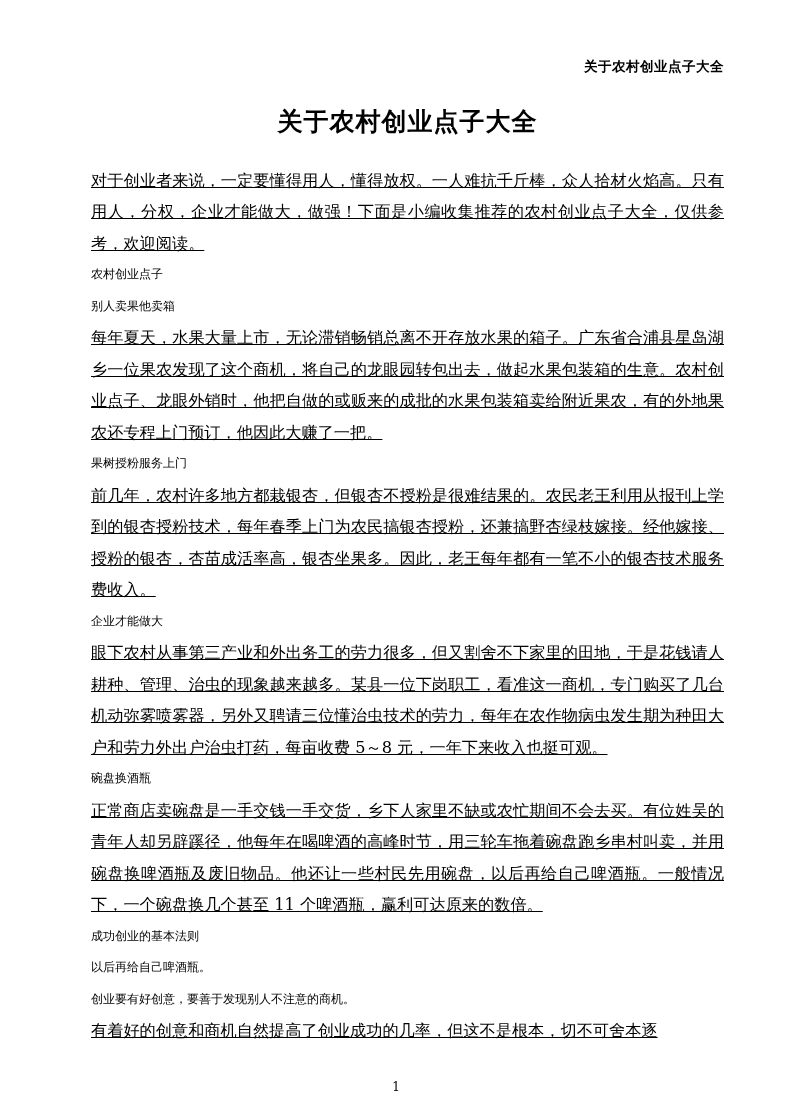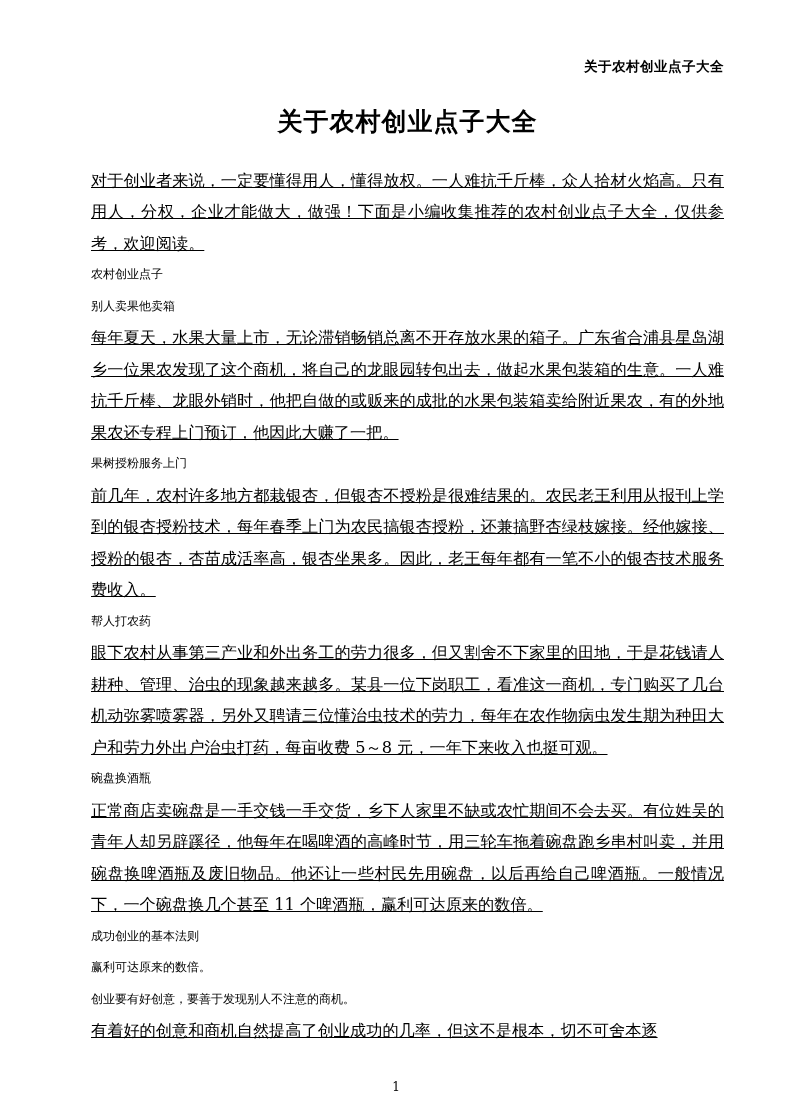--- a/index.html
+++ b/index.html
@@ -73,27 +73,27 @@
 <div class="page">
 
   <div class="running-head">关于农村创业点子大全</div>
 
   <h1 class="doc-title">关于农村创业点子大全</h1>
 
   <div class="body-text" id="body-content">
       <p class="para">对于创业者来说，一定要懂得用人，懂得放权。一人难抗千斤棒，众人拾材火焰高。只有用人，分权，企业才能做大，做强！下面是小编收集推荐的农村创业点子大全，仅供参考，欢迎阅读。</p>
       <p class="heading-line">农村创业点子</p>
       <p class="heading-line">别人卖果他卖箱</p>
-      <p class="para">每年夏天，水果大量上市，无论滞销畅销总离不开存放水果的箱子。广东省合浦县星岛湖乡一位果农发现了这个商机，将自己的龙眼园转包出去，做起水果包装箱的生意。一人难抗千斤棒、龙眼外销时，他把自做的或贩来的成批的水果包装箱卖给附近果农，有的外地果农还专程上门预订，他因此大赚了一把。</p>
+      <p class="para">每年夏天，水果大量上市，无论滞销畅销总离不开存放水果的箱子。广东省合浦县星岛湖乡一位果农发现了这个商机，将自己的龙眼园转包出去，做起水果包装箱的生意。农村创业点子、龙眼外销时，他把自做的或贩来的成批的水果包装箱卖给附近果农，有的外地果农还专程上门预订，他因此大赚了一把。</p>
       <p class="heading-line">果树授粉服务上门</p>
       <p class="para">前几年，农村许多地方都栽银杏，但银杏不授粉是很难结果的。农民老王利用从报刊上学到的银杏授粉技术，每年春季上门为农民搞银杏授粉，还兼搞野杏绿枝嫁接。经他嫁接、授粉的银杏，杏苗成活率高，银杏坐果多。因此，老王每年都有一笔不小的银杏技术服务费收入。</p>
-      <p class="heading-line">帮人打农药</p>
+      <p class="heading-line">企业才能做大</p>
       <p class="para">眼下农村从事第三产业和外出务工的劳力很多，但又割舍不下家里的田地，于是花钱请人耕种、管理、治虫的现象越来越多。某县一位下岗职工，看准这一商机，专门购买了几台机动弥雾喷雾器，另外又聘请三位懂治虫技术的劳力，每年在农作物病虫发生期为种田大户和劳力外出户治虫打药，每亩收费 5～8 元，一年下来收入也挺可观。</p>
       <p class="heading-line">碗盘换酒瓶</p>
       <p class="para">正常商店卖碗盘是一手交钱一手交货，乡下人家里不缺或农忙期间不会去买。有位姓吴的青年人却另辟蹊径，他每年在喝啤酒的高峰时节，用三轮车拖着碗盘跑乡串村叫卖，并用碗盘换啤酒瓶及废旧物品。他还让一些村民先用碗盘，以后再给自己啤酒瓶。一般情况下，一个碗盘换几个甚至 11 个啤酒瓶，赢利可达原来的数倍。</p>
       <p class="heading-line">成功创业的基本法则</p>
-      <p class="heading-line">赢利可达原来的数倍。</p>
+      <p class="heading-line">以后再给自己啤酒瓶。</p>
       <p class="heading-line">创业要有好创意，要善于发现别人不注意的商机。</p>
       <p class="para">有着好的创意和商机自然提高了创业成功的几率，但这不是根本，切不可舍本逐</p>
     </div>
 
   <div class="page-number">1</div>
 </div>
 
 </body></html>

